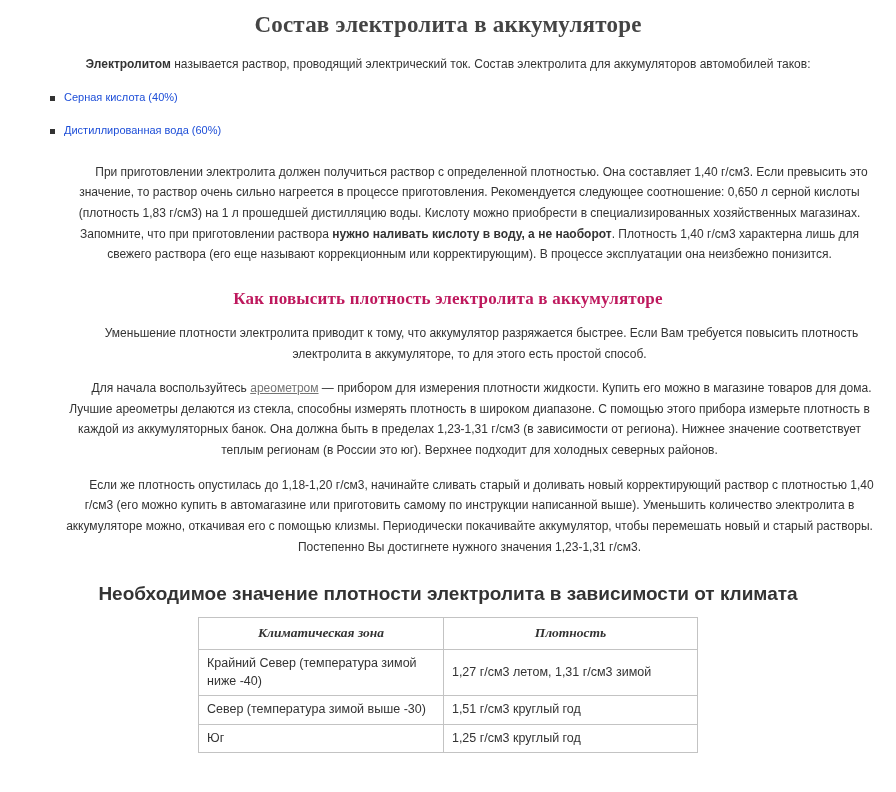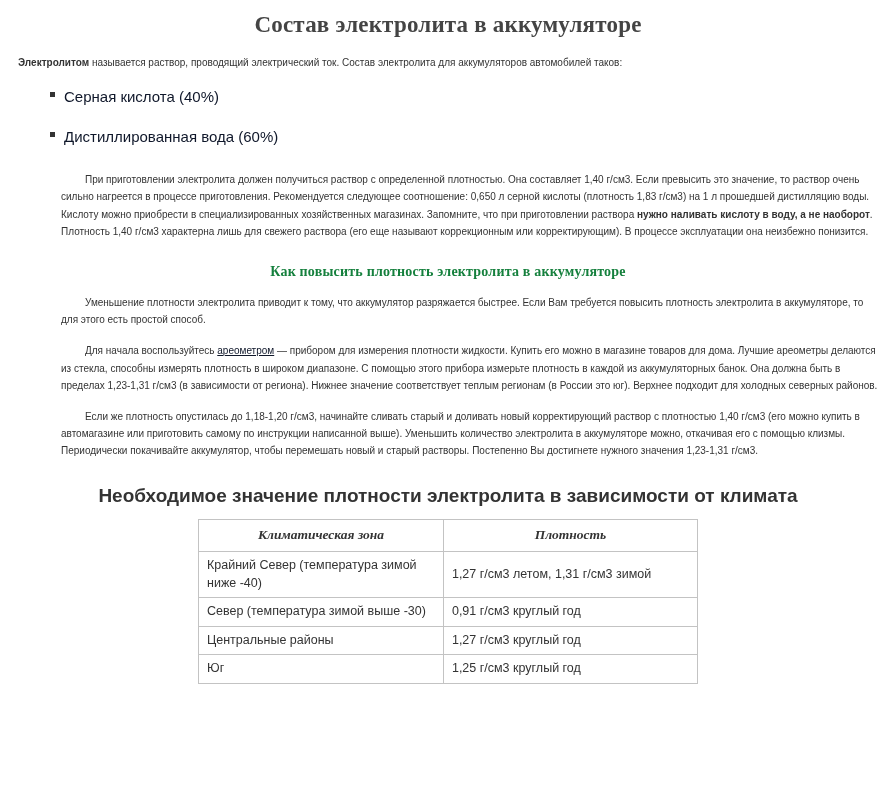--- a/index.html
+++ b/index.html
@@ -23,60 +23,60 @@
     font-family: "Liberation Serif", serif;
     font-size: 23px;
     font-weight: bold;
     color: #444444;
     text-align: center;
     margin: 4px 0 16px 0;
     letter-spacing: 0.2px;
   }
   h2.section-title {
     font-family: "Liberation Serif", serif;
-    font-size: 14px;
+    font-size: 17px;
     font-weight: bold;
-    color: #15803d;
+    color: #be185d;
     text-align: center;
     margin: 24px 0 14px 0;
     letter-spacing: 0.2px;
   }
   p.para {
-    font-size: 10px;
+    font-size: 12px;
     line-height: 1.72;
     color: #333333;
     margin: 0 0 14px 0;
-    text-align: left;
+    text-align: center;
   }
   p.intro {
     margin: 0 0 14px 0;
     text-indent: 0;
   }
   p.indent {
     text-indent: 24px;
     margin-left: 43px;
   }
   .bold {
     font-weight: bold;
   }
   .link {
-    color: #0f172a;
+    color: #737373;
     text-decoration: underline;
     cursor: pointer;
   }
   ul.bullets {
     list-style: none;
     margin: 14px 0 22px 0;
     padding: 0 0 0 32px;
   }
   ul.bullets li {
     position: relative;
-    font-size: 15px;
+    font-size: 11px;
     line-height: 1.6;
-    color: #0f172a;
+    color: #1d4ed8;
     margin: 0 0 16px 0;
     padding-left: 14px;
   }
   ul.bullets li::before {
     content: "";
     position: absolute;
     left: 0;
     top: 7px;
     width: 5px;
     height: 5px;
@@ -159,25 +159,21 @@
         <th>Плотность</th>
       </tr>
     </thead>
     <tbody>
       <tr>
         <td class="zone">Крайний Север (температура зимой ниже -40)</td>
         <td class="value">1,27 г/см3 летом, 1,31 г/см3 зимой</td>
       </tr>
       <tr>
         <td class="zone">Север (температура зимой выше -30)</td>
-        <td class="value">0,91 г/см3 круглый год</td>
-      </tr>
-      <tr>
-        <td class="zone">Центральные районы</td>
-        <td class="value">1,27 г/см3 круглый год</td>
+        <td class="value">1,51 г/см3 круглый год</td>
       </tr>
       <tr>
         <td class="zone">Юг</td>
         <td class="value">1,25 г/см3 круглый год</td>
       </tr>
 
     </tbody>
   </table>
 
 </div>

